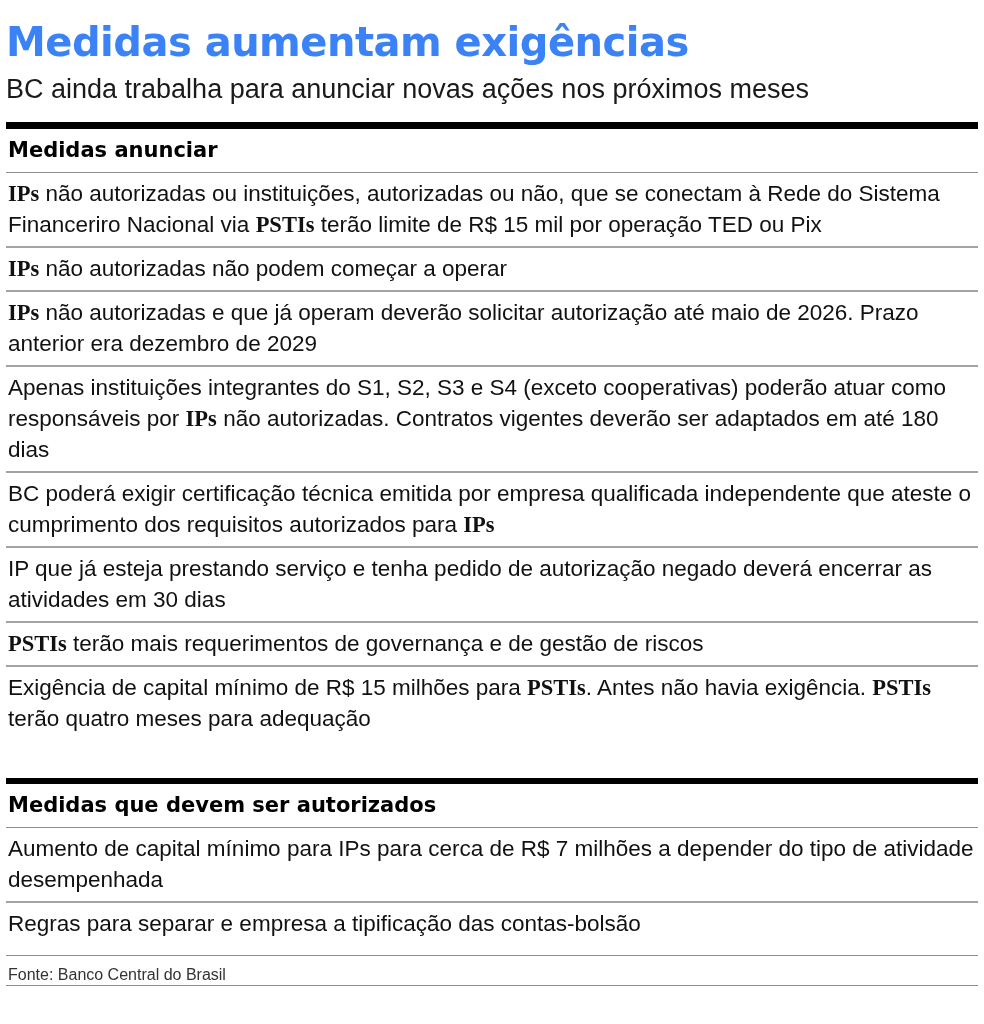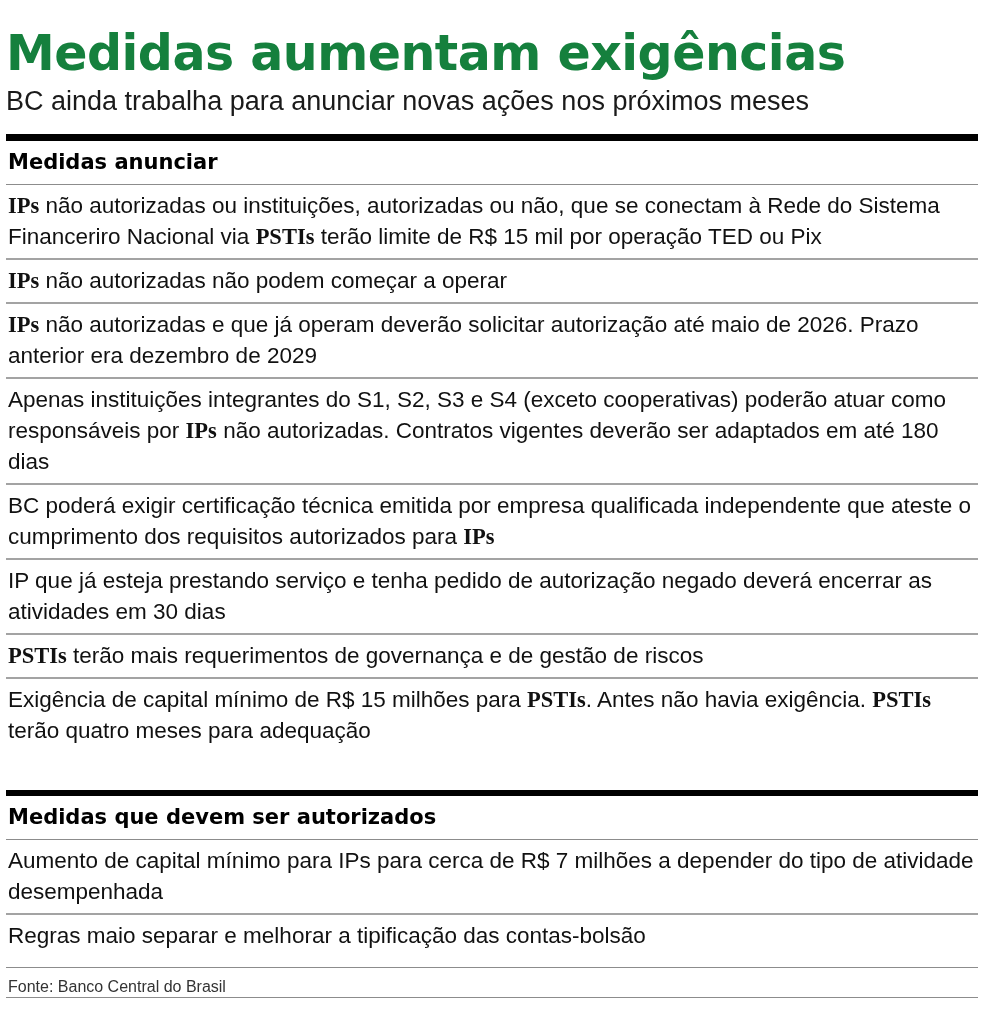--- a/index.html
+++ b/index.html
@@ -17,25 +17,25 @@
   .page {
     width: 984px;
     height: 1024px;
     box-sizing: border-box;
     padding: 10px 6px 0 6px;
     position: relative;
   }
   .headline {
     font-family: "DejaVu Sans", sans-serif;
     font-weight: bold;
-    font-size: 49px;
+    font-size: 40px;
     line-height: 48px;
     letter-spacing: -0.5px;
-    color: #15803d;
-    margin: 20px 0 0 0;
+    color: #3b82f6;
+    margin: 8px 0 0 0;
   }
   .subhead {
     font-size: 27px;
     line-height: 34px;
     color: #1a1a1a;
     margin: 6px 0 0 0;
     font-weight: 400;
   }
   .rule-thick {
     height: 7px;
@@ -111,19 +111,19 @@
     <div class="row">Exigência de capital mínimo de R$ 15 milhões para <b>PSTIs</b>. Antes não havia exigência. <b>PSTIs</b> terão quatro meses para adequação</div>
   </div>
 
   <div class="gap-block"></div>
   <div class="rule-mid"></div>
 
   <div class="section-title">Medidas que devem ser autorizados</div>
 
   <div class="rows">
     <div class="row">Aumento de capital mínimo para IPs para cerca de R$ 7 milhões a depender do tipo de atividade desempenhada</div>
-    <div class="row">Regras maio separar e melhorar a tipificação das contas-bolsão</div>
+    <div class="row">Regras para separar e empresa a tipificação das contas-bolsão</div>
   </div>
 
   <div class="source">Fonte: Banco Central do Brasil</div>
   <div class="bottom-sep"></div>
 
 </div>
 
 </body></html>

